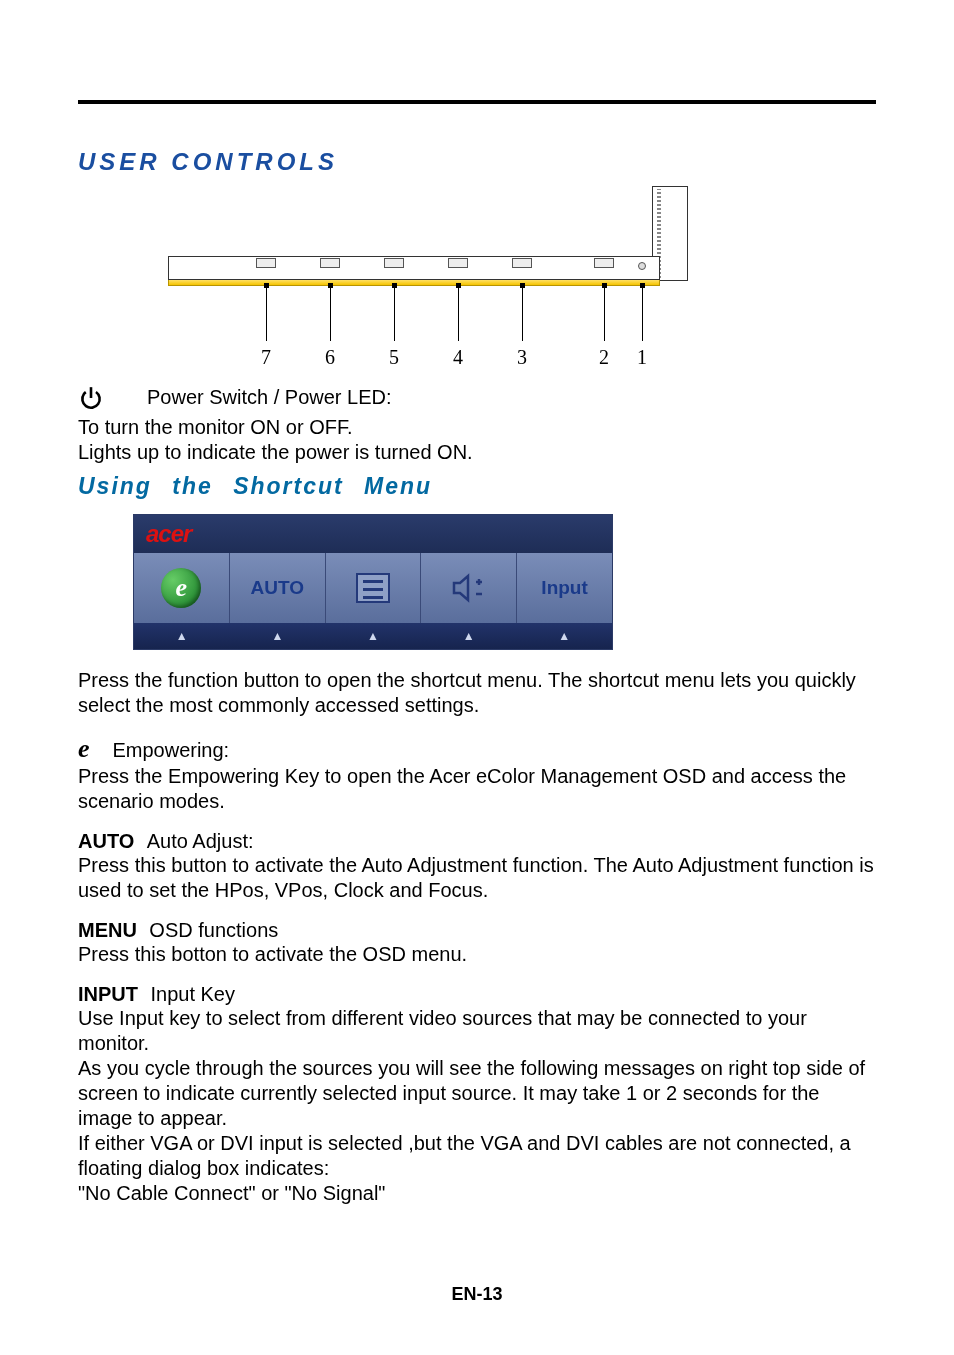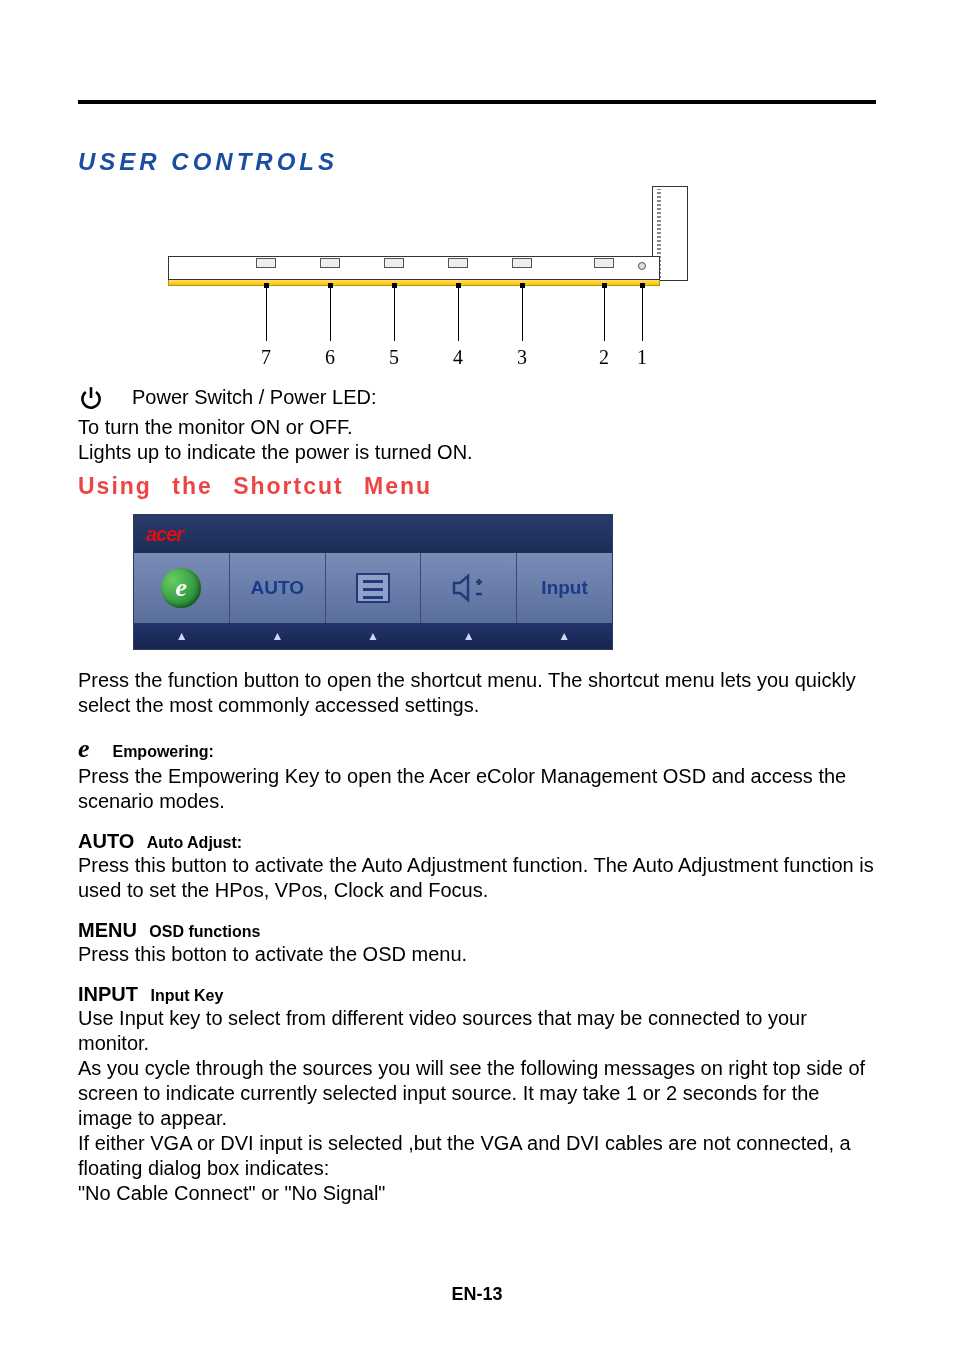--- a/index.html
+++ b/index.html
@@ -20,24 +20,25 @@
     font-style: italic;
     font-weight: bold;
     letter-spacing: 4px;
     font-size: 24px;
     color: #1a4ea0;
     margin-bottom: 10px;
     font-family: "Segoe UI", Arial, sans-serif;
     margin-top: 44px;
   }
   h2.subsection-title {
+    font-style: italic;
     font-weight: bold;
     letter-spacing: 2px;
     font-size: 23px;
-    color: #ef4444;
+    color: #0369a1;
     margin-top: 8px;
     margin-bottom: 14px;
     word-spacing: 12px;
   }
   
   .monitor-diagram {
     position: relative;
     width: 520px;
     height: 195px;
     margin-left: 90px;
@@ -110,21 +111,21 @@
     position: absolute;
     top: 160px;
     font-size: 20px;
     font-family: Georgia, serif;
     transform: translateX(-50%);
   }
   
   .row-with-icon {
     display: flex;
     align-items: flex-start;
-    gap: 28px;
+    gap: 43px;
     margin-top: 4px;
   }
   .power-icon svg { width: 26px; height: 26px; }
   .body-text {
     font-size: 20px;
     line-height: 1.25;
   }
   
   .osd {
     width: 480px;
@@ -136,21 +137,21 @@
     background: linear-gradient(#2a3b6b, #1e2d56);
     height: 38px;
     display: flex;
     align-items: center;
     padding-left: 12px;
   }
   .acer-logo {
     font-style: italic;
     font-weight: 900;
     color: #d11;
-    font-size: 20px;
+    font-size: 24px;
     letter-spacing: -1px;
     font-family: Arial, sans-serif;
   }
   .osd-row {
     display: flex;
     background: linear-gradient(#7a8db8, #5a6e9c);
     height: 70px;
   }
   .osd-cell {
     flex: 1;
@@ -194,22 +195,21 @@
   }
   
   .def-block { margin-top: 16px; }
   .def-label {
     display: inline-block;
     font-weight: bold;
     font-size: 20px;
     margin-right: 8px;
   }
   .def-title {
-    font-size: 16px;
-    font-weight: bold;
+    font-size: 20px;
   }
   .e-inline{
     font-style:italic;font-weight:bold;font-family:Georgia,serif;
     font-size:26px;display:inline-block;width:30px;
   }
   .page-num {
     position: absolute;
     bottom: 50px;
     left: 0; right: 0;
     text-align: center;

